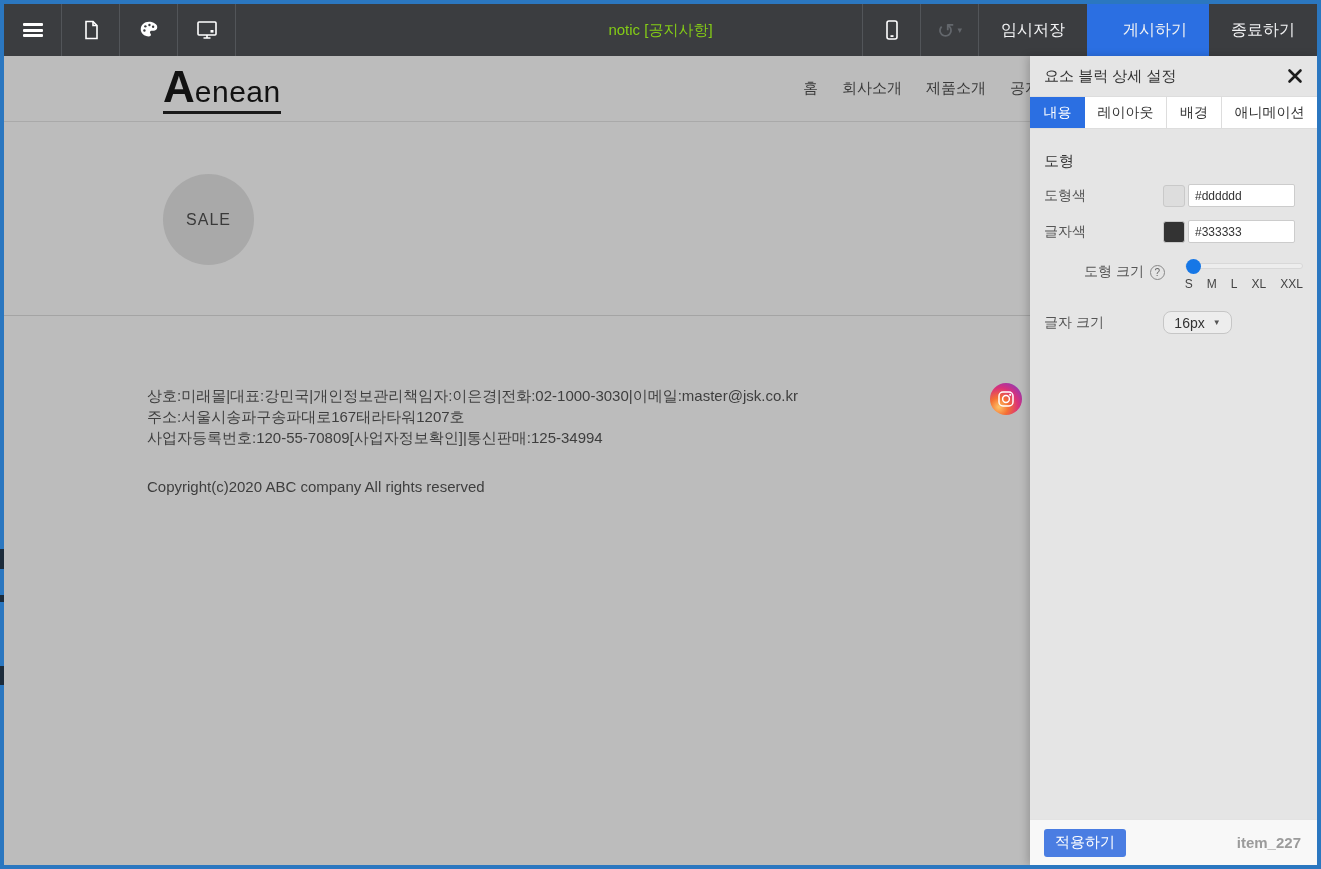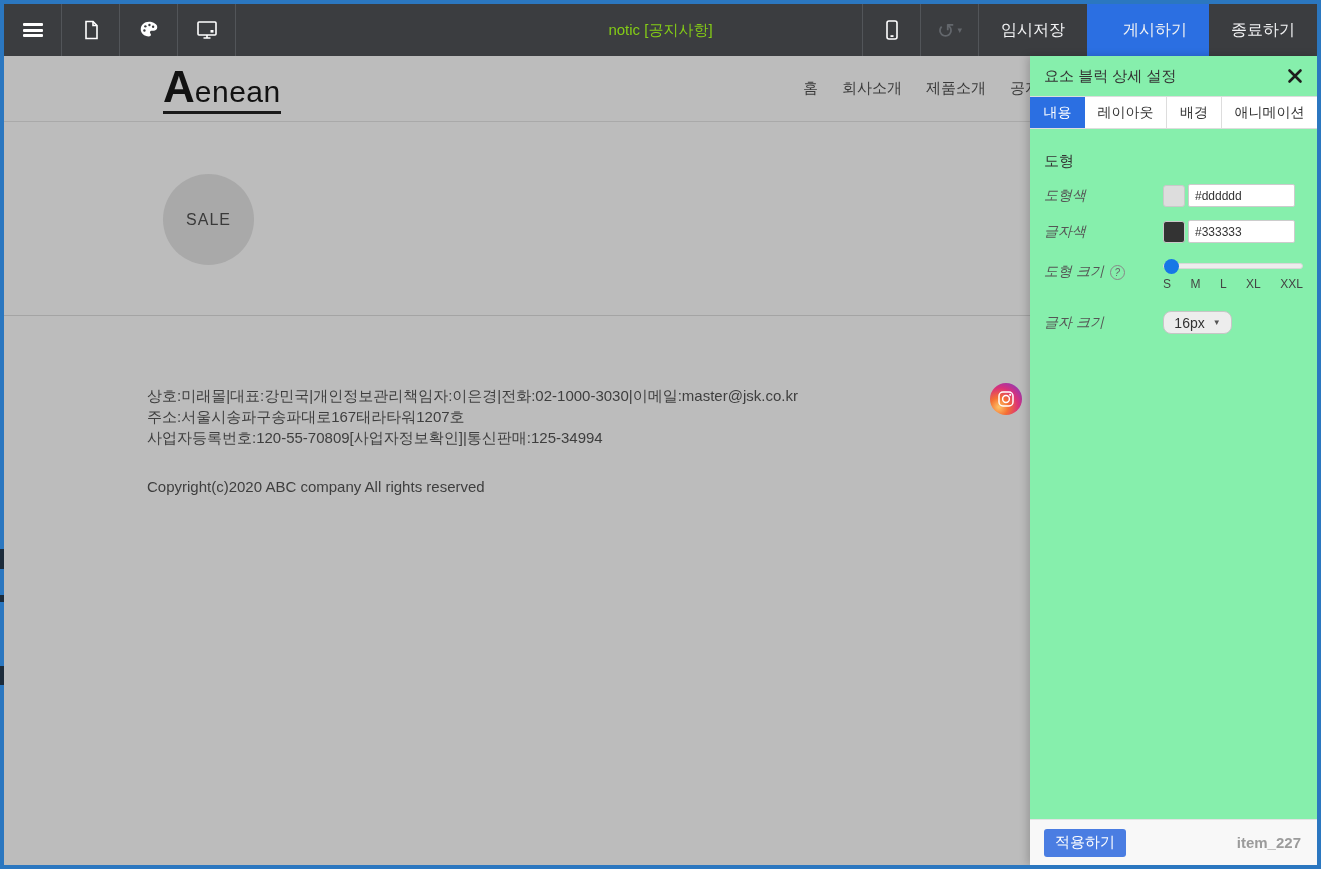--- a/index.html
+++ b/index.html
@@ -36,32 +36,32 @@
   .sale-section { position:relative; height:194px; border-bottom:1px solid #a4a4a4; }
   .sale-circle { position:absolute; left:159px; top:52px; width:91px; height:91px; border-radius:50%; background:#a9a9a9; display:flex; align-items:center; justify-content:center; font-size:16px; letter-spacing:1px; color:#3a3a3a; cursor:pointer; }
   .site-footer { position:relative; height:548px; }
   .footer-lines { position:absolute; left:143px; top:69px; font-size:15px; line-height:21px; color:#3e3e3e; }
   .footer-copy { position:absolute; left:143px; top:162px; font-size:15px; color:#3e3e3e; }
   .insta { position:absolute; left:986px; top:67px; width:32px; height:32px; border-radius:50%;
            background:radial-gradient(circle at 28% 75%, #fdc468 0%, #f47133 28%, #d9317a 58%, #8a3ab9 88%);
            display:flex; align-items:center; justify-content:center; cursor:pointer; }
 
   
-  .panel { position:absolute; left:1026px; top:0; width:287px; height:809px; background:#86efac; box-shadow:-3px 0 8px rgba(0,0,0,.18); }
+  .panel { position:absolute; left:1026px; top:0; width:287px; height:809px; background:#e5e5e5; box-shadow:-3px 0 8px rgba(0,0,0,.18); }
   .panel-header { position:relative; height:40px; display:flex; align-items:center; }
   .panel-title { margin-left:14px; font-size:15px; color:#333; }
   .panel-close { position:absolute; right:14px; top:12px; width:16px; height:16px; cursor:pointer; }
   .tabs { display:flex; height:33px; border-top:1px solid #ddd; border-bottom:1px solid #ddd; }
   .tab { display:flex; align-items:center; justify-content:center; font-size:14px; color:#333; border-right:1px solid #ddd; cursor:pointer; background:#fff; }
   .tab.active { background:#2b6fe2; color:#fff; border-right:none; }
   .t0 { width:55px; } .t1 { width:82px; } .t2 { width:55px; } .t3 { width:95px; border-right:none; }
   .panel-body { padding:0 14px; }
   .sec-title { margin-top:23px; font-size:15px; color:#333; font-weight:500; }
   .field-row { display:flex; align-items:center; margin-top:13px; }
-  .field-label { width:119px; font-size:14px; color:#555; display:flex; align-items:center; gap:6px;font-style:italic; }
+  .field-label { width:119px; font-size:14px; color:#555; display:flex; align-items:center; gap:6px; }
   .swatch { width:22px; height:22px; border-radius:3px; border:1px solid #c9c9c9; margin-right:3px; flex:0 0 auto; }
   .hex-input { width:107px; height:23px; border:1px solid #ccc; border-radius:2px; font-size:12px; color:#333; padding:0 6px; font-family:"Liberation Sans","DejaVu Sans",sans-serif; }
   .slider-col { width:140px; }
   .slider-track { position:relative; height:6px; background:#ededed; border:1px solid #d8d8d8; border-radius:3px; margin-top:4px; cursor:pointer; }
   .slider-knob { position:absolute; left:0px; top:-5px; width:15px; height:15px; border-radius:50%; background:#1677e6; }
   .size-marks { display:flex; justify-content:space-between; margin-top:8px; font-size:12px; color:#444; }
   .qmark { width:15px; height:15px; border:1px solid #888; border-radius:50%; font-size:10px; color:#666; display:flex; align-items:center; justify-content:center; }
   .dd { width:69px; height:23px; background:#ededed; border:1px solid #c6c6c6; border-radius:8px; display:flex; align-items:center; justify-content:center; gap:8px; font-size:14px; color:#333; cursor:pointer;text-align:center; }
   .dd .caret { font-size:8px; color:#555; }
   .panel-bottom { position:absolute; left:0; bottom:0; width:100%; height:46px; background:#f8f8f8; border-top:1px solid #e3e3e3; display:flex; align-items:center; }
@@ -188,21 +188,21 @@
             <input class="hex-input" value="#dddddd" style="">
           </div>
 
           <div class="field-row">
             <div class="field-label">글자색</div>
             <div class="swatch" style="background: rgb(51, 51, 51);"></div>
             <input class="hex-input" value="#333333" style="">
           </div>
 
           <div class="field-row" style="align-items:flex-start; margin-top:16px;">
-            <div class="field-label" style="margin-top:4px;">
+            <div class="field-label" style="margin-top:4px;margin-left:40px;">
               <span>도형 크기</span>
               <span class="qmark">?</span>
             </div>
             <div class="slider-col">
               <div class="slider-track">
                 <div class="slider-knob"></div>
               </div>
               <div class="size-marks">
                 <span>S</span>
                 <span>M</span>

